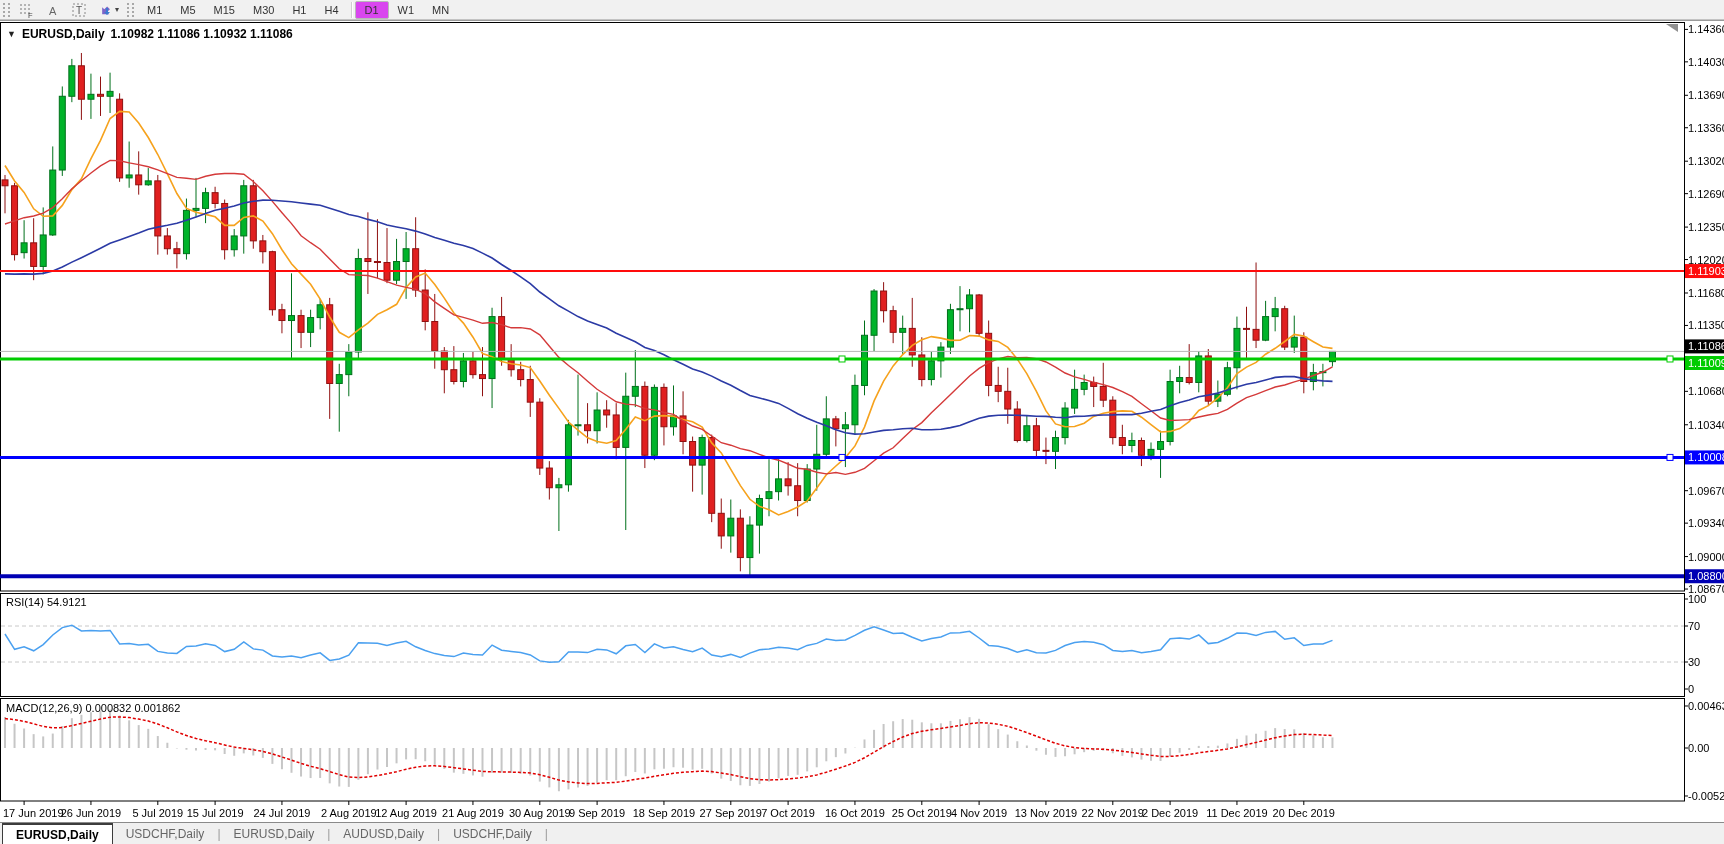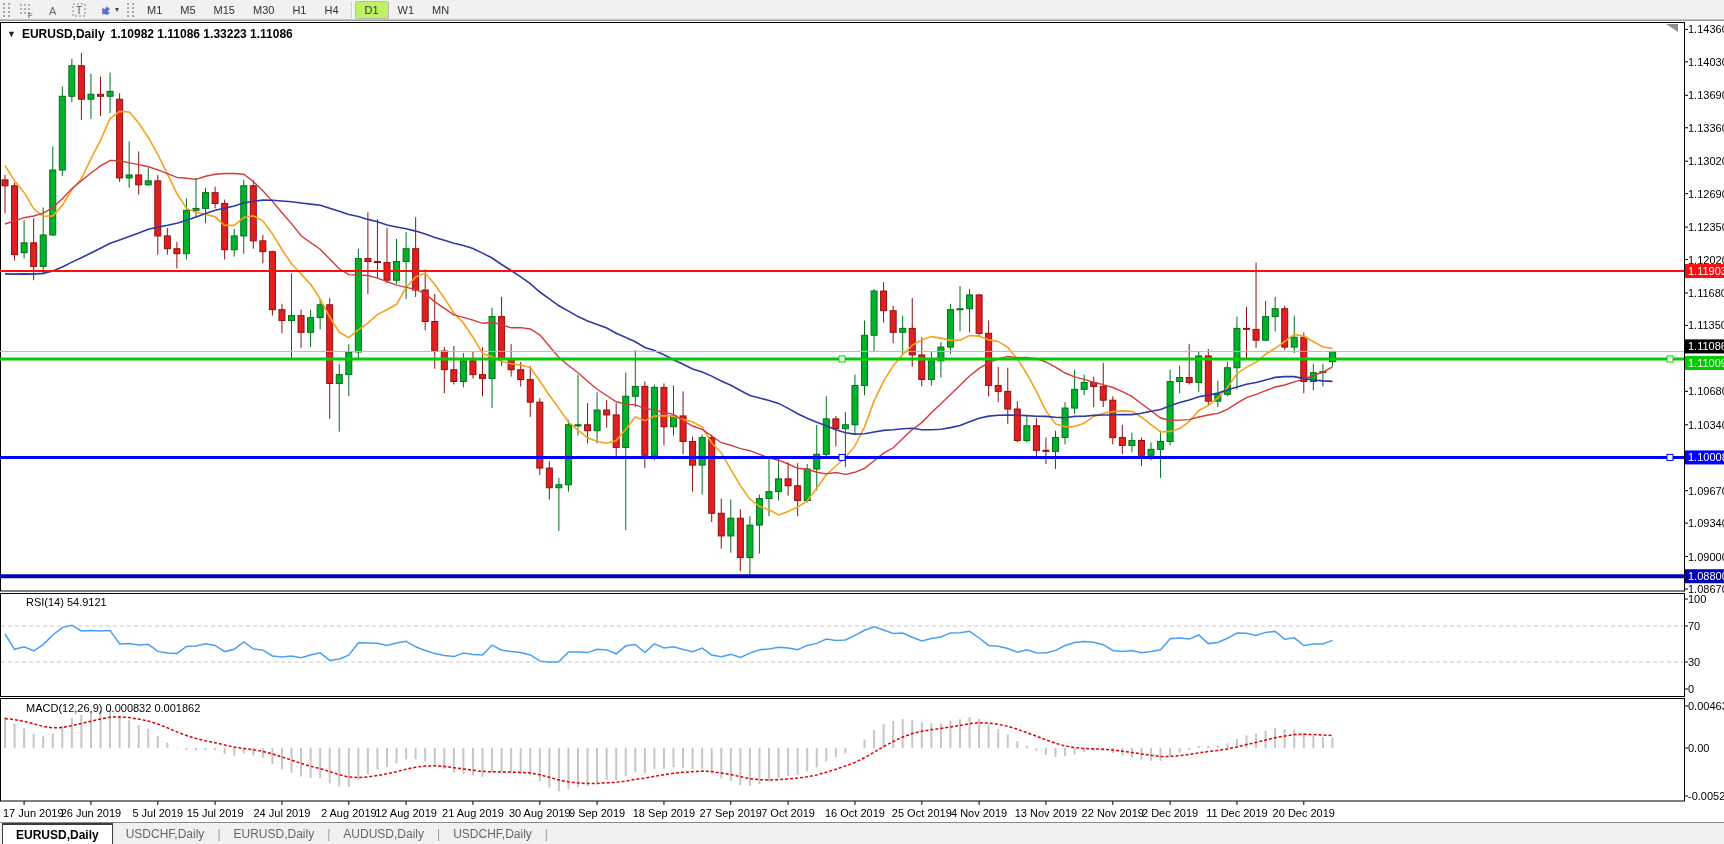--- a/index.html
+++ b/index.html
@@ -6,31 +6,31 @@
     font-family:"Liberation Sans","DejaVu Sans",sans-serif;background:#f0f0f0;}
   *{box-sizing:border-box;}
   
   .toolbar{position:absolute;top:0;left:0;width:1724px;height:20px;background:#f1f1f1;
     border-bottom:1px solid #c3c3c3;display:flex;align-items:center;font-size:11px;color:#222;}
   .drag-handle{width:7px;height:14px;border-left:2px dotted #a8a8a8;border-right:2px dotted #a8a8a8;margin:0 4px 0 3px;}
   .tool-btn{height:18px;min-width:24px;padding:0 5px;display:flex;align-items:center;justify-content:center;
     color:#333;cursor:default;position:relative;}
   .tool-btn svg{display:block;}
   .tf-btn{height:18px;padding:0 9px;display:flex;align-items:center;justify-content:center;color:#333;}
-  .tf-btn.active{background:#bef264;border:1px solid #b9b9b9;border-radius:2px;}
+  .tf-btn.active{background:#d946ef;border:1px solid #b9b9b9;border-radius:2px;}
   .tb-sep{width:1px;height:16px;background:#cfcfcf;margin:0 3px;box-shadow:1px 0 0 #fff;}
   .caret{font-size:8px;color:#444;margin-left:2px;}
   
   .chart-window{position:absolute;top:20px;left:0;width:1724px;height:802px;background:#fff;border-top:1px solid #9a9a9a;}
   #chart-svg{position:absolute;top:0;left:0;}
   #chart-svg text{font-family:"Liberation Sans","DejaVu Sans",sans-serif;}
   .chart-title{position:absolute;top:6px;left:7px;font-size:12px;font-weight:700;color:#000;
     display:flex;align-items:center;gap:6px;}
   .chart-title .collapse{font-size:9px;color:#222;}
-  .pane-label{position:absolute;left:6px;font-size:11px;color:#000;margin-left:20px;}
+  .pane-label{position:absolute;left:6px;font-size:11px;color:#000;}
   
   .tabs-bar{position:absolute;top:822px;left:0;width:1724px;height:22px;background:#f0f0f0;
     border-top:1px solid #8a8a8a;display:flex;align-items:stretch;font-size:12px;color:#666;}
   .tab{display:flex;align-items:center;padding:0 13px;white-space:nowrap;}
   .tab.active{background:#fff;border:1px solid #3c3c3c;border-top-width:2px;border-bottom:none;
     color:#000;font-weight:700;margin-left:2px;}
   .tab-sep{display:flex;align-items:center;color:#9a9a9a;}
 </style>
 </head>
 <body>
@@ -637,21 +637,21 @@
         <line x1="1236.95" y1="800" x2="1236.95" y2="804" stroke="#000"></line>
         <text x="1236.95" y="816" text-anchor="middle">11 Dec 2019</text>
         <line x1="1303.8000000000002" y1="800" x2="1303.8000000000002" y2="804" stroke="#000"></line>
         <text x="1303.8000000000002" y="816" text-anchor="middle">20 Dec 2019</text>
       </g>
     </svg>
 
   <div class="chart-title">
     <span class="collapse">▼</span>
     <span>EURUSD,Daily</span>
-    <span style="font-weight:700;">1.10982 1.11086 1.33223 1.11086</span>
+    <span style="font-weight:700;">1.10982 1.11086 1.10932 1.11086</span>
   </div>
 
   <div class="pane-label" style="top:575px;">RSI(14) 54.9121</div>
   <div class="pane-label" style="top:681px;">MACD(12,26,9) 0.000832 0.001862</div>
 </div>
 
 <div class="tabs-bar" id="tabs-bar">
     <div class="tab active">EURUSD,Daily</div>
     <div class="tab">USDCHF,Daily</div>
     <div class="tab-sep">|</div>

